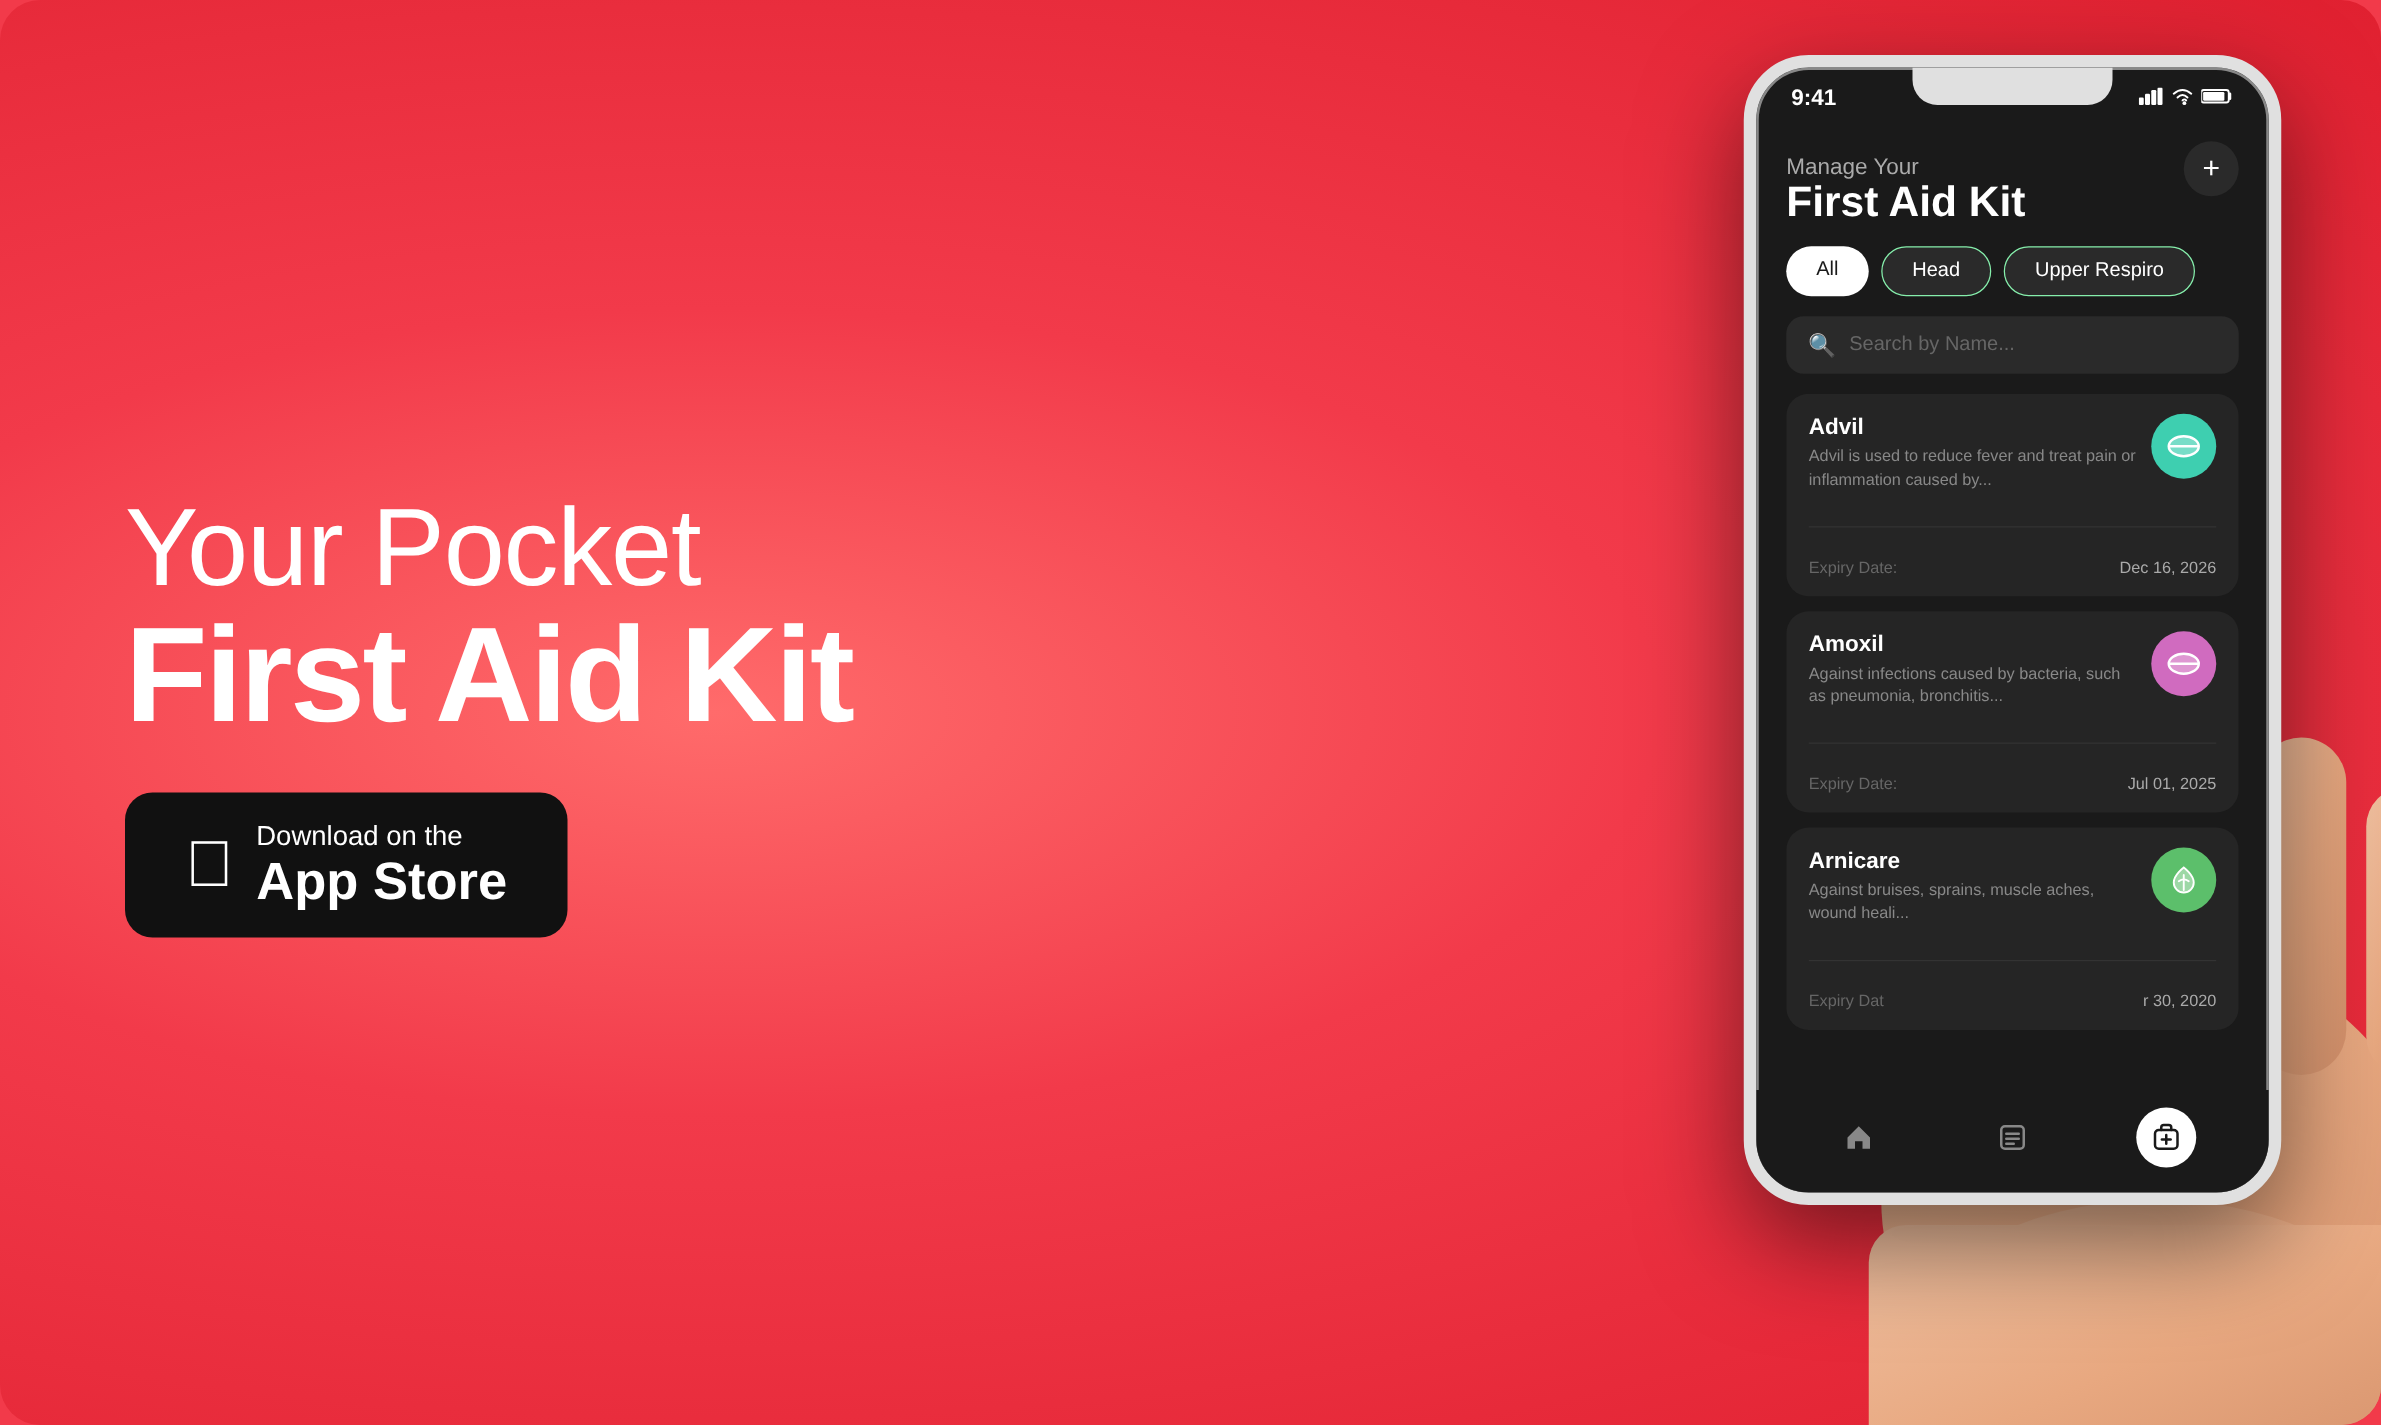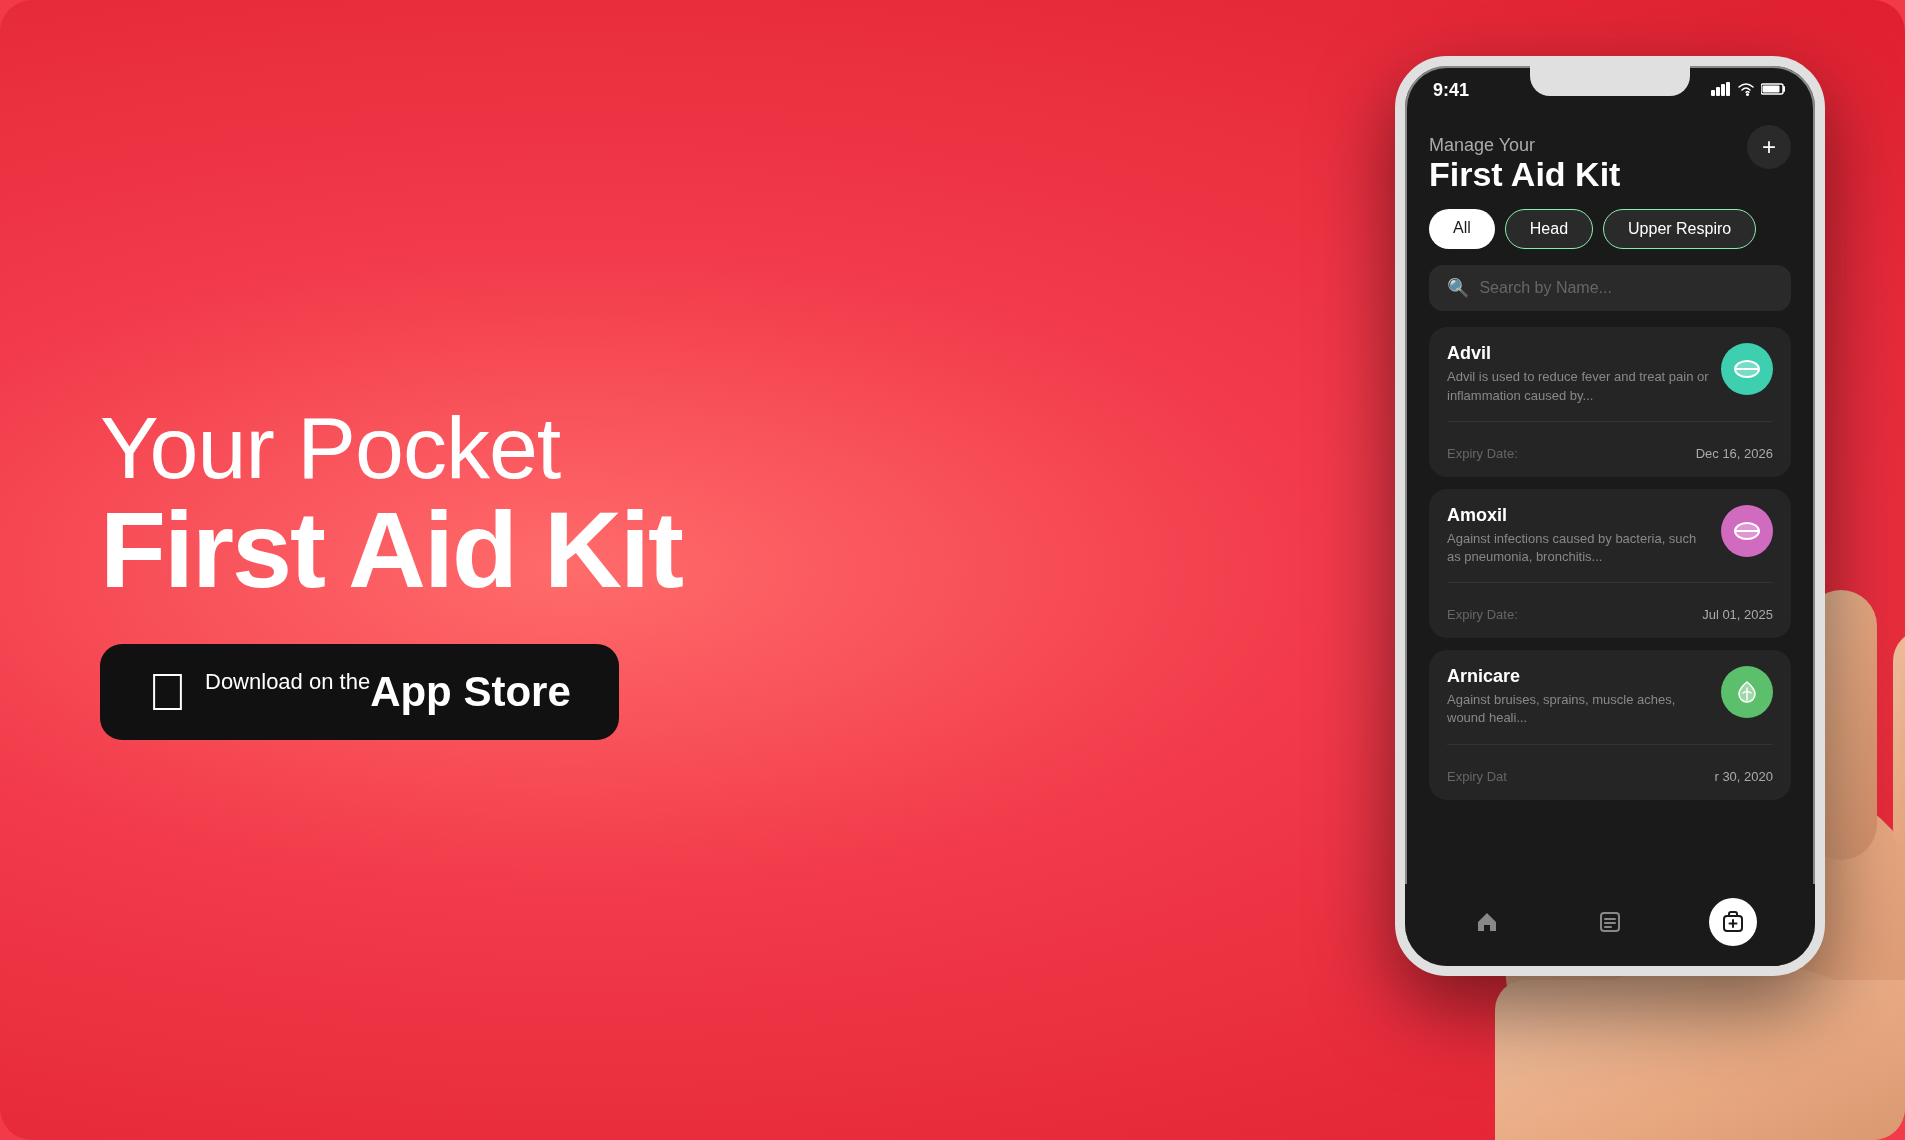--- a/index.html
+++ b/index.html
@@ -68,21 +68,21 @@
       text-decoration: none;
     }
 
     .apple-icon {
       font-size: 52px;
       line-height: 1;
     }
 
     .app-store-text {
       display: flex;
-      flex-direction: row;
+      flex-direction: column;
       text-align: left;
     }
 
     .app-store-line1 {
       font-size: 22px;
       font-weight: 400;
       color: #fff;
     }
 
     .app-store-line2 {
@@ -115,21 +115,21 @@
 
     .hand-svg {
       width: 100%;
       height: 100%;
     }
 
     
     .phone-mockup {
       position: absolute;
       right: 80px;
-      top: 56px;
+      top: 44px;
       width: 430px;
       height: 920px;
       background: #1a1a1a;
       border-radius: 52px;
       border: 10px solid #e0e0e0;
       box-shadow: 0 30px 80px rgba(0,0,0,0.5), inset 0 0 0 2px #888;
       z-index: 3;
       overflow: hidden;
       display: flex;
       flex-direction: column;
@@ -268,21 +268,21 @@
       flex: 1;
       overflow: hidden;
     }
 
     .medicine-card {
       background: #252525;
       border-radius: 18px;
       padding: 16px 18px;
       display: flex;
       flex-direction: column;
-      gap: 8px;
+      gap: 20px;
     }
 
     .card-top {
       display: flex;
       justify-content: space-between;
       align-items: flex-start;
     }
 
     .card-info {
       flex: 1;

